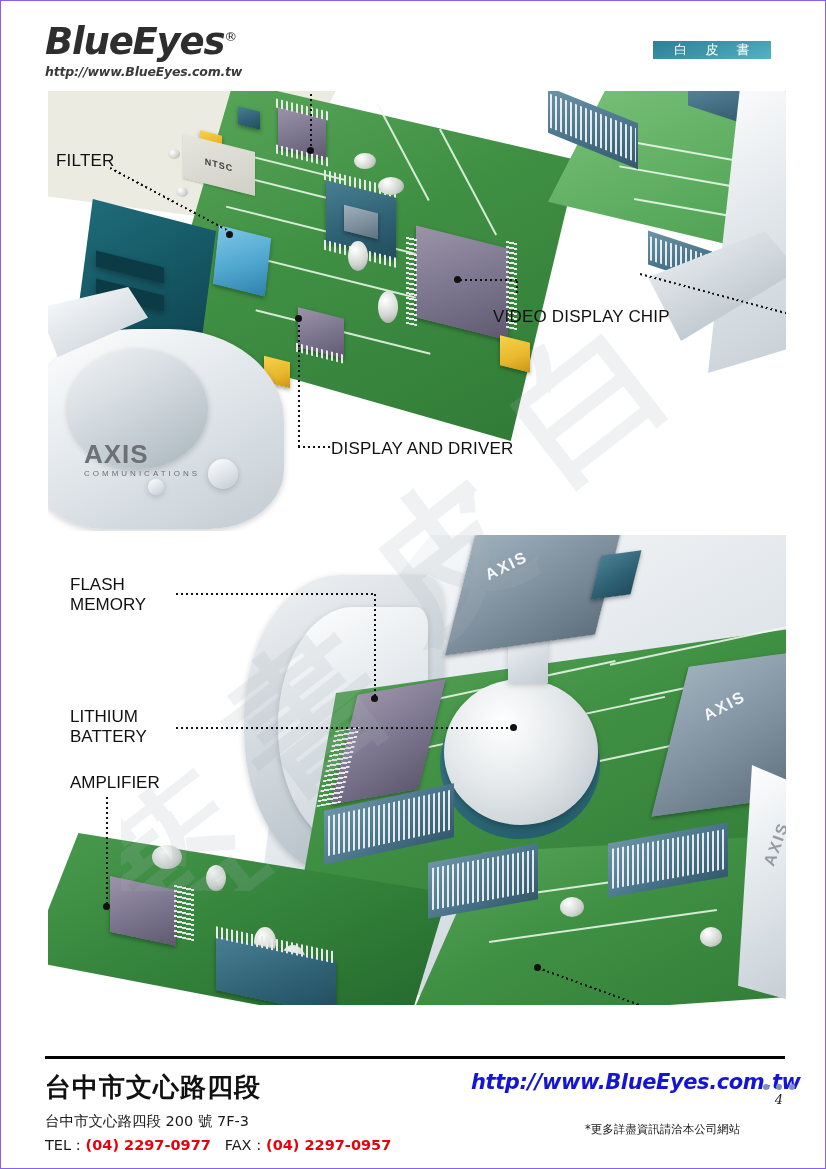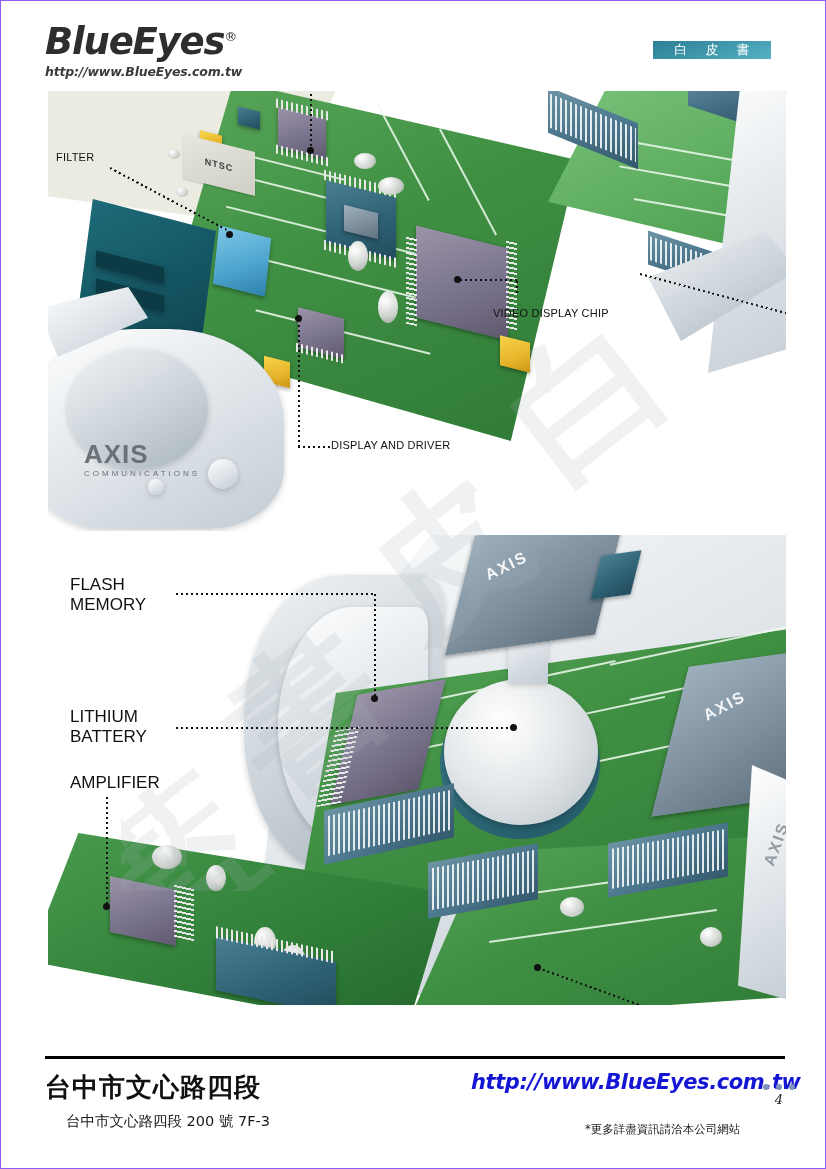--- a/index.html
+++ b/index.html
@@ -203,21 +203,21 @@
   }
 
   
   .callout {
     position: absolute;
     z-index: 6;
     color: #111;
   }
   .callout .cap {
     font-family: "Liberation Sans", sans-serif;
-    font-size: 11px;
+    font-size: 17px;
     letter-spacing: 0.2px;
     white-space: nowrap;
   }
   .callout .body {
     font-family: "Liberation Sans", sans-serif;
     font-size: 15.5px;
     line-height: 1.25;
     max-width: 268px;
     margin-top: 1px;
   }
@@ -308,21 +308,20 @@
     font-weight: 700;
     font-size: 26px;
     color: #111;
     letter-spacing: 1px;
   }
   .addr {
     margin-top: 7px;
     font-family: "DejaVu Sans", sans-serif;
     font-size: 14.5px;
     color: #1a1a1a;
-    margin-left: 21px;
   }
   .telline {
     margin-top: 5px;
     font-family: "DejaVu Sans", sans-serif;
     font-size: 14.5px;
     color: #1a1a1a;
     white-space: nowrap;
   }
   .telline .num {
     color: #e8000d;
@@ -574,20 +573,21 @@
     <div class="dotdiag" style="left:490px; top:432px; width:120px; transform:rotate(20deg);"></div>
     <div class="dot-end" style="left:486px; top:429px;"></div>
   </div>
 
   <div class="footer">
     <div class="footer-rule"></div>
 
     <div class="footer-left">
       <div class="company">台中市文心路四段</div>
       <div class="addr">台中市文心路四段 200 號 7F-3</div>
+      <div class="telline"><span>TEL：</span><span class="num">(04) 2297-0977</span>&nbsp;&nbsp;&nbsp;<span>FAX：</span><span class="num">(04) 2297-0957</span></div>
     </div>
 
     <div class="footer-right">
       <div class="footer-url">http://www.BlueEyes.com.tw</div>
       <div class="footer-note">*更多詳盡資訊請洽本公司網站</div>
     </div>
 
     <div class="pagenum-wrap">
       <div class="dots">
         <i></i>

